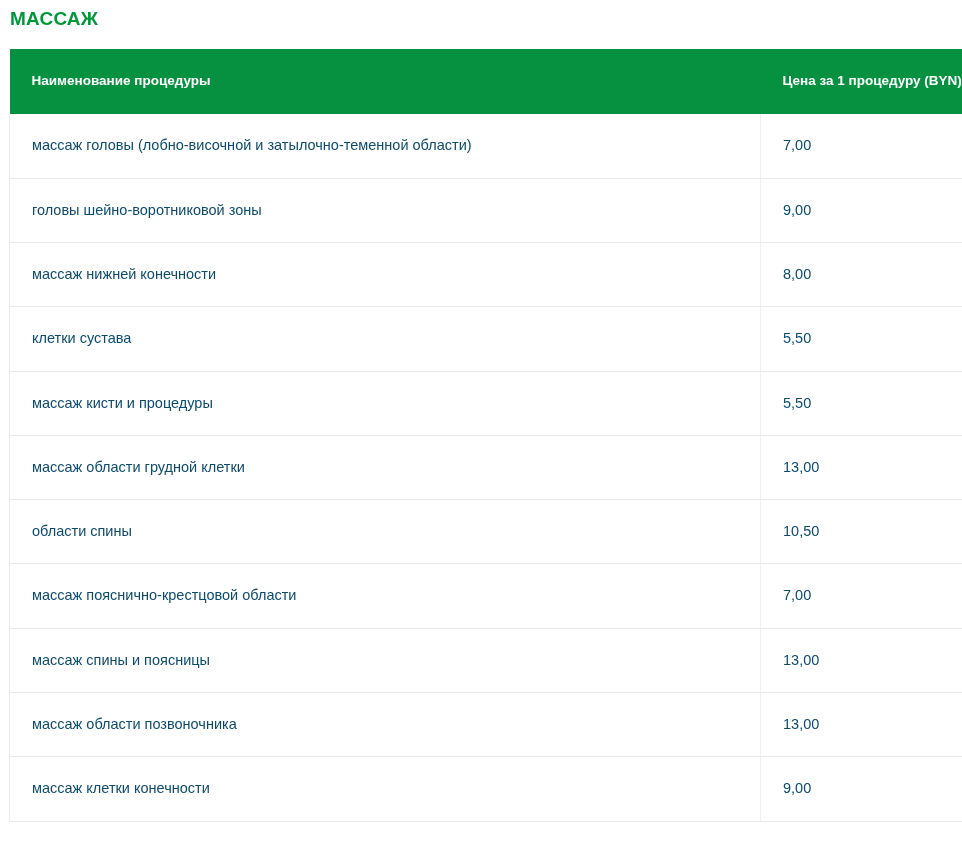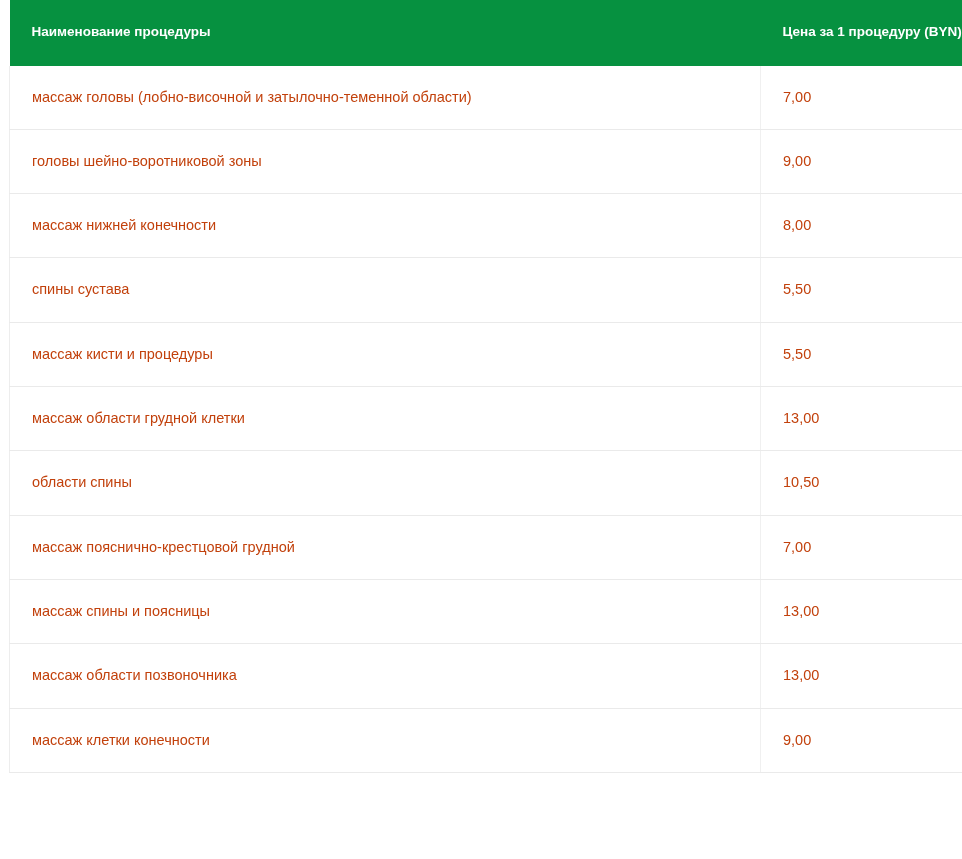--- a/index.html
+++ b/index.html
@@ -47,41 +47,42 @@
   }
   table.price-table thead th.col-name {
     width: 707px;
     margin-left: 6px;
   }
   table.price-table thead th.col-price {
     width: 237px;
   }
   table.price-table tbody td {
     font-size: 14.5px;
-    color: #c2410c;
+    color: #0c4a6e;
     padding: 21px 22px 22px 22px;
     border-bottom: 1px solid #eaeaea;
     border-left: 1px solid #f0f0f0;
     border-right: 1px solid #f0f0f0;
     line-height: 1.4;
     vertical-align: middle;
     background: #ffffff;
   }
   table.price-table tbody tr td:first-child {
     border-left: 1px solid #ededed;
   }
   table.price-table tbody tr td:last-child {
     border-right: 1px solid #ededed;
   }
 </style>
 </head>
 <body>
 
 <div class="page">
 
+  <h2 class="section-title">МАССАЖ</h2>
 
   <table class="price-table">
     <thead>
       <tr>
         <th class="col-name">Наименование процедуры</th>
         <th class="col-price">Цена за 1 процедуру (BYN)</th>
       </tr>
     </thead>
     <tbody>
       <tr>
@@ -90,37 +91,37 @@
       </tr>
       <tr>
         <td>головы шейно-воротниковой зоны</td>
         <td>9,00</td>
       </tr>
       <tr>
         <td>массаж нижней конечности</td>
         <td>8,00</td>
       </tr>
       <tr>
-        <td>спины сустава</td>
+        <td>клетки сустава</td>
         <td>5,50</td>
       </tr>
       <tr>
         <td>массаж кисти и процедуры</td>
         <td>5,50</td>
       </tr>
       <tr>
         <td>массаж области грудной клетки</td>
         <td>13,00</td>
       </tr>
       <tr>
         <td>области спины</td>
         <td>10,50</td>
       </tr>
       <tr>
-        <td>массаж пояснично-крестцовой грудной</td>
+        <td>массаж пояснично-крестцовой области</td>
         <td>7,00</td>
       </tr>
       <tr>
         <td>массаж спины и поясницы</td>
         <td>13,00</td>
       </tr>
       <tr>
         <td>массаж области позвоночника</td>
         <td>13,00</td>
       </tr>

